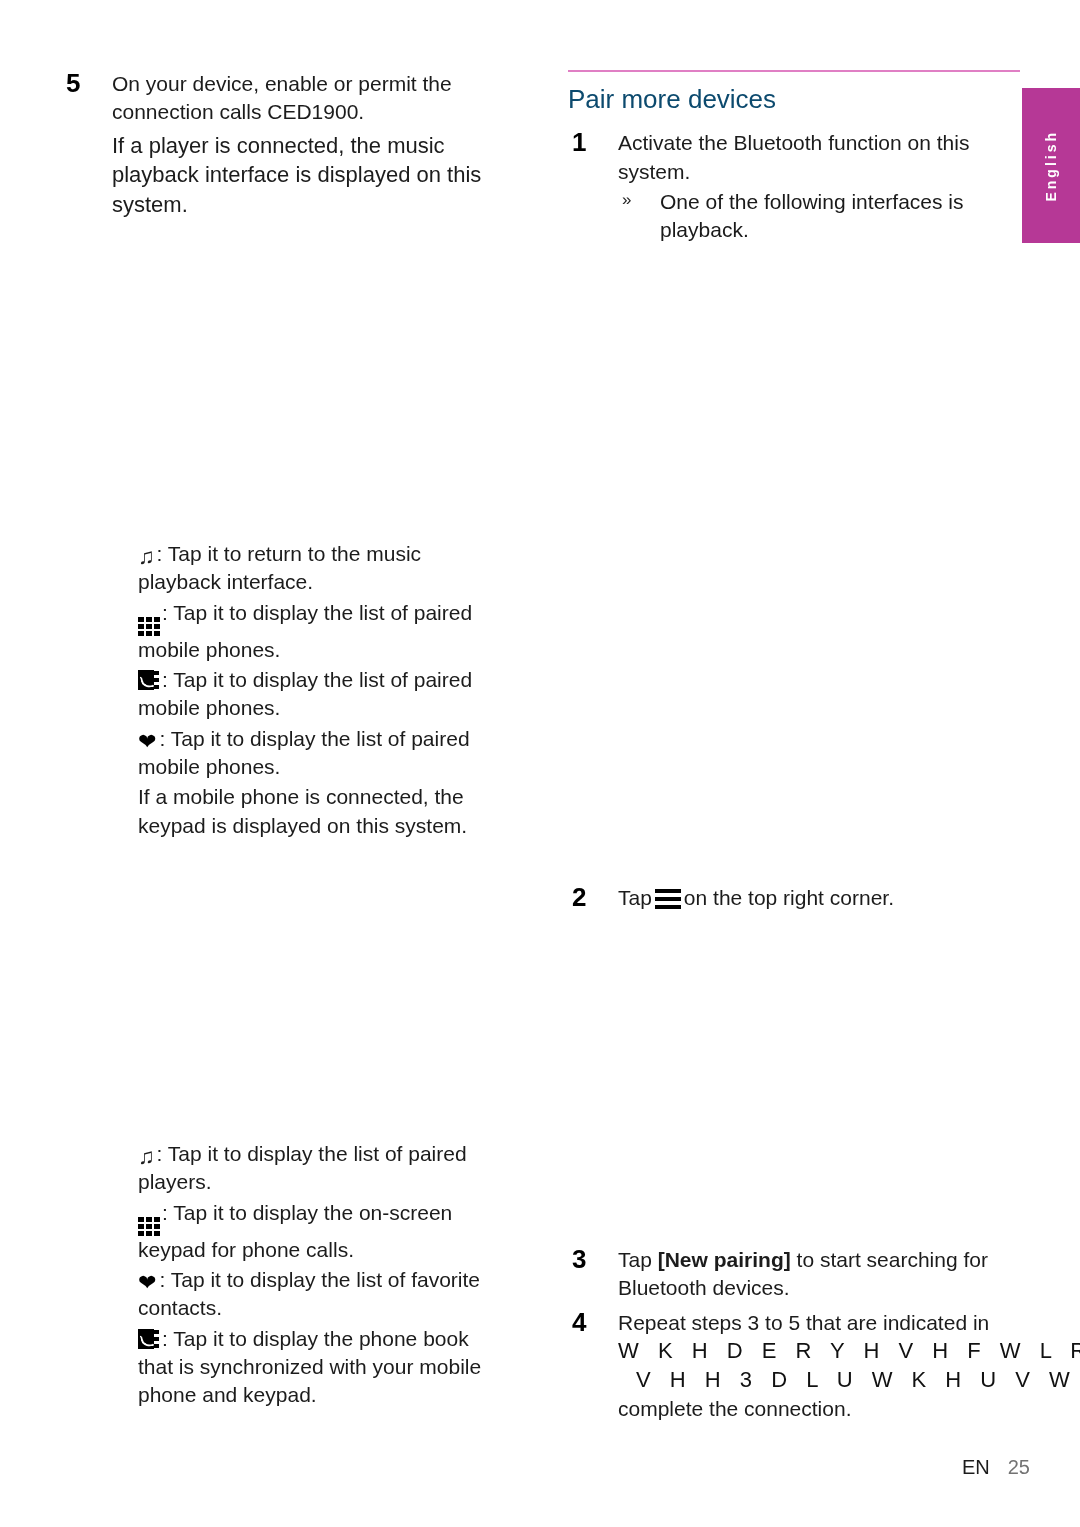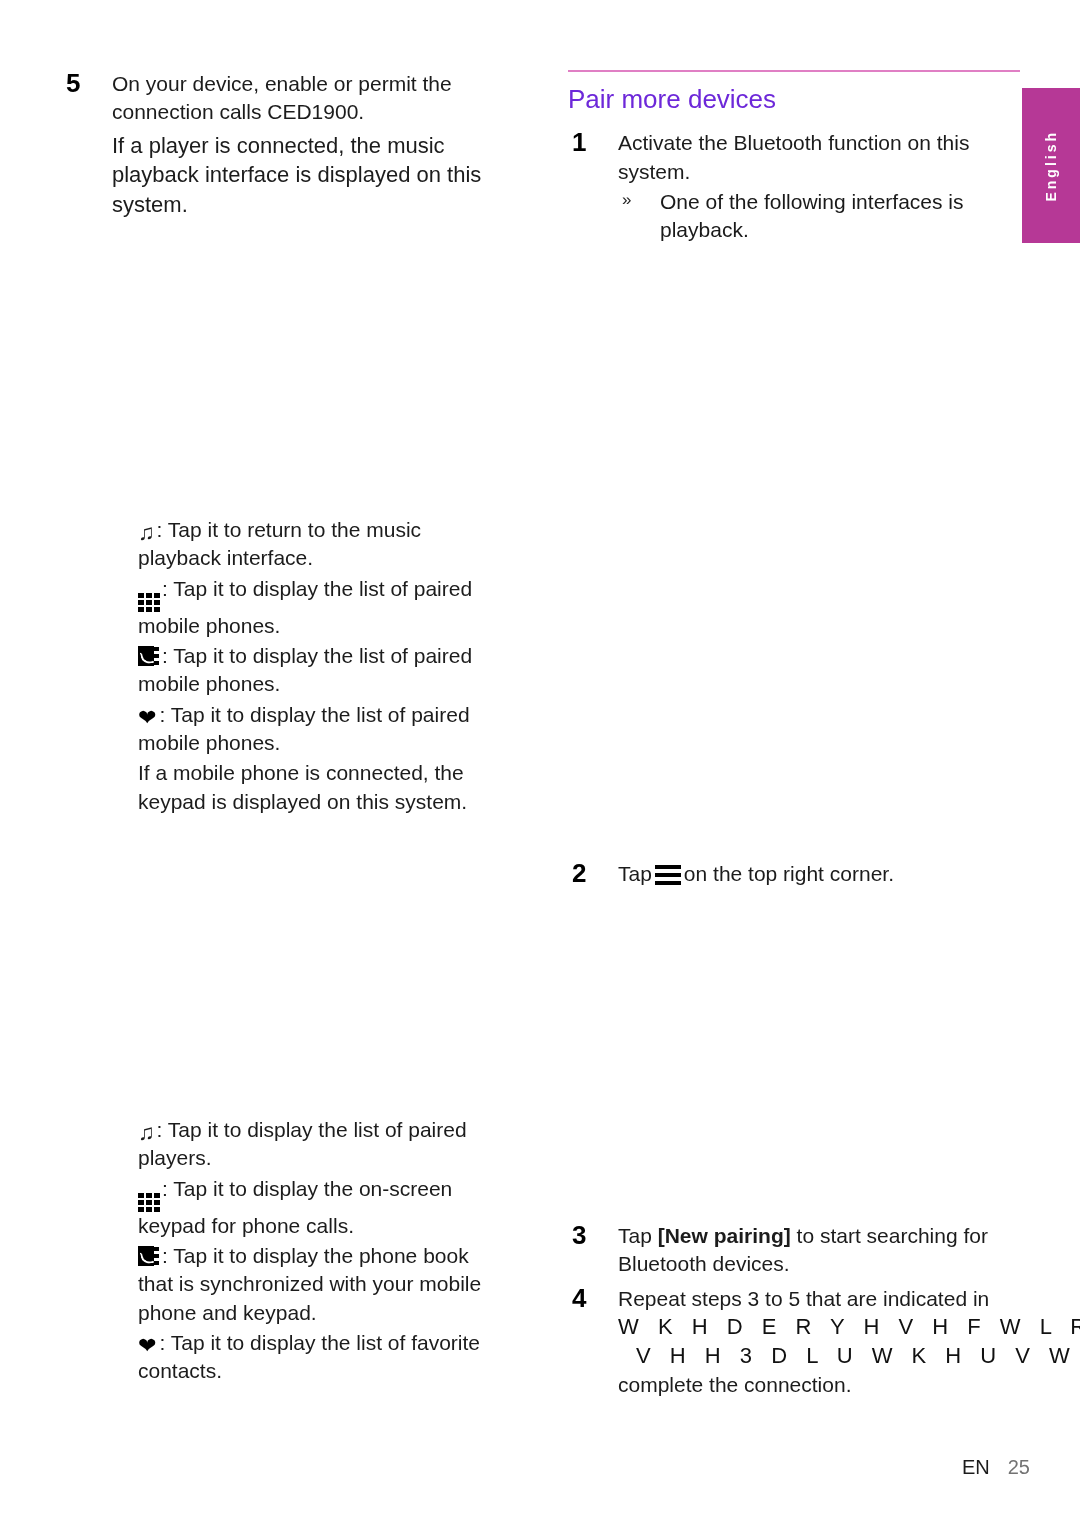--- a/index.html
+++ b/index.html
@@ -59,21 +59,21 @@
   }
 
   
   .rule {
     height: 2px;
     background: #e07fc4;
     width: 100%;
     margin-bottom: 12px;
   }
   .section-heading {
-    color: #6d28d9;
+    color: #0c4a6e;
     font-size: 26px;
     font-weight: normal;
     margin: 0 0 14px 0;
     line-height: 1.2;
   }
 
   
   .step {
     position: relative;
     padding-left: 50px;
@@ -208,21 +208,21 @@
   }
   .ic-menu i {
     display: block;
     height: 4px;
     background: #000;
     margin-bottom: 4px;
   }
   .ic-menu i:last-child { margin-bottom: 0; }
 
   
-  .blk { position: absolute; }
+  .blk { position: absolute; margin-top: 24px; }
 
   .bold-inline { font-weight: bold; }
 
   
   .garble {
     font-size: 22px;
     line-height: 1.3;
     letter-spacing: 2.5px;
     word-spacing: 8px;
     color: #111;
@@ -308,28 +308,28 @@
           <i></i>
           <i></i>
           <i></i>
           <i></i>
           <i></i>
           <i></i>
       </span><span>: Tap it to display the on-screen keypad for phone calls.</span>
     </div>
 
     <div class="legend-row">
+      <span class="ic ic-heart">❤</span><span>: Tap it to display the list of favorite contacts.</span>
+    </div>
+
+    <div class="legend-row">
       <span class="ic ic-phone">
         <span class="body"></span><span class="hs"></span>
         <span class="tab t1"></span><span class="tab t2"></span><span class="tab t3"></span>
       </span><span>: Tap it to display the phone book that is synchronized with your mobile phone and keypad.</span>
-    </div>
-
-    <div class="legend-row">
-      <span class="ic ic-heart">❤</span><span>: Tap it to display the list of favorite contacts.</span>
     </div>
   </div>
 
   <div class="col-right">
     <div class="rule"></div>
     <h2 class="section-heading">Pair more devices</h2>
 
     <div class="step">
       <span class="step-num">1</span>
       <div class="step-body">Activate the Bluetooth function on this system.</div>

